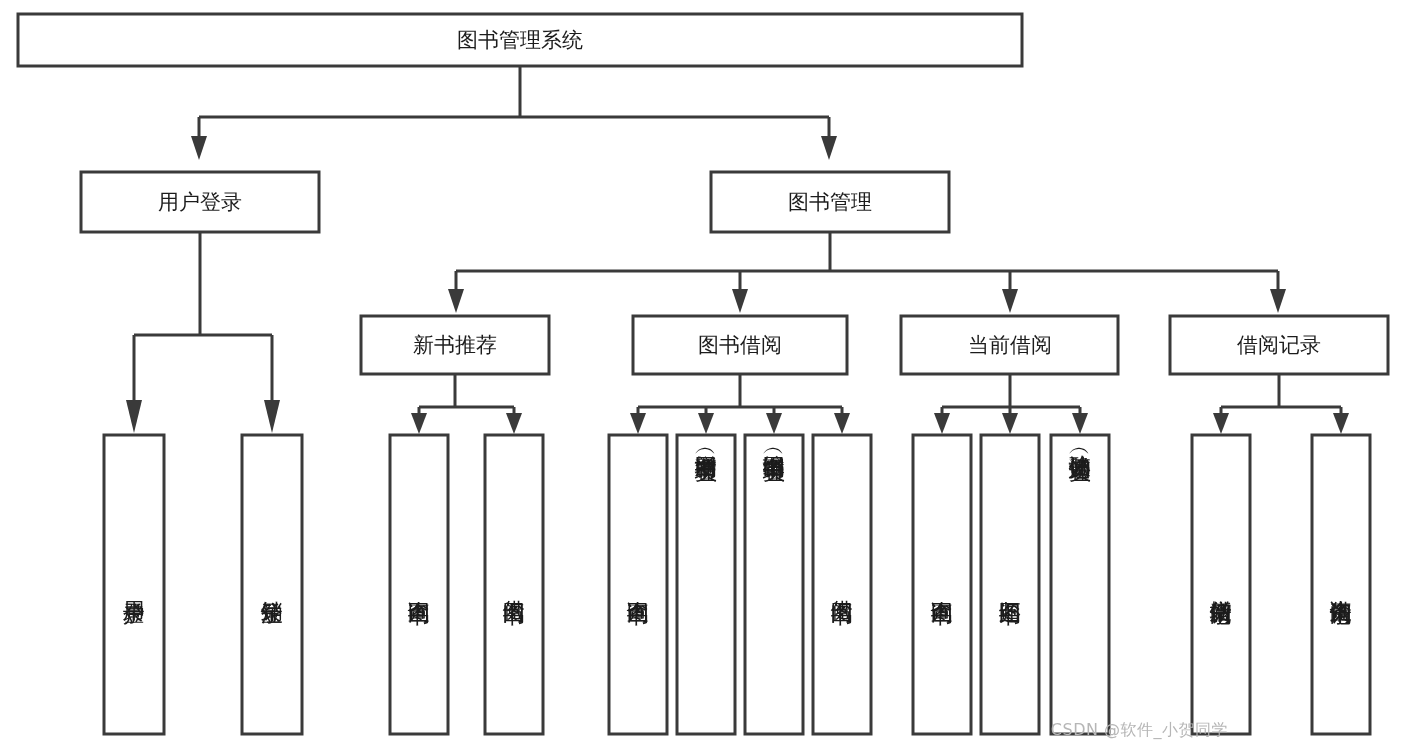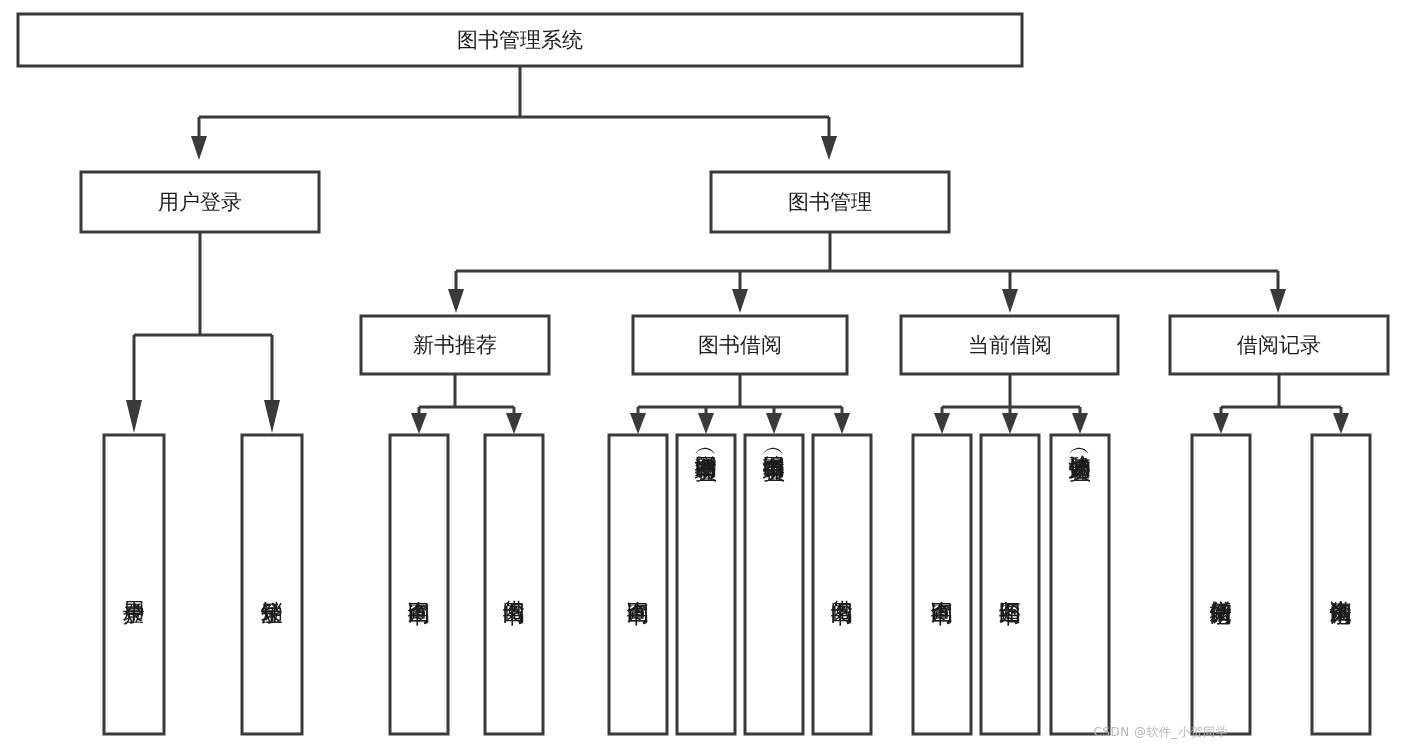--- a/index.html
+++ b/index.html
@@ -70,21 +70,21 @@
     color: #1c1c1c;
     letter-spacing: 1px;
     white-space: nowrap;
     text-align: center;
   }
   .watermark {
     position: absolute;
     right: 16px;
     bottom: 6px;
     font-family: "DejaVu Sans", "Liberation Sans", sans-serif;
-    font-size: 12px;
+    font-size: 16px;
     color: #b6b6b6;
     letter-spacing: 0.5px;
     white-space: nowrap;
     pointer-events: none;
   }
 </style>
 </head>
 <body>
 
 <div id="diagram-root">

